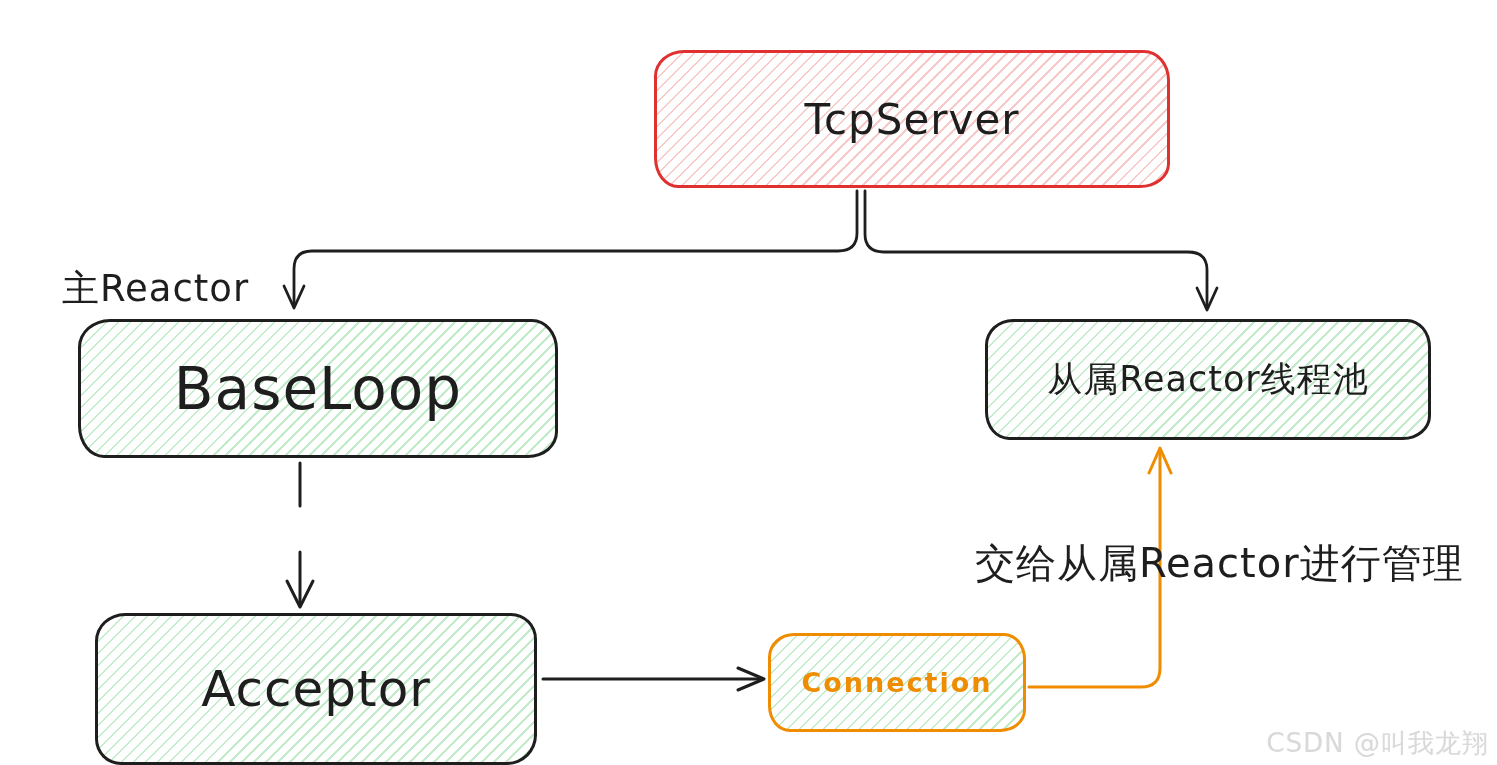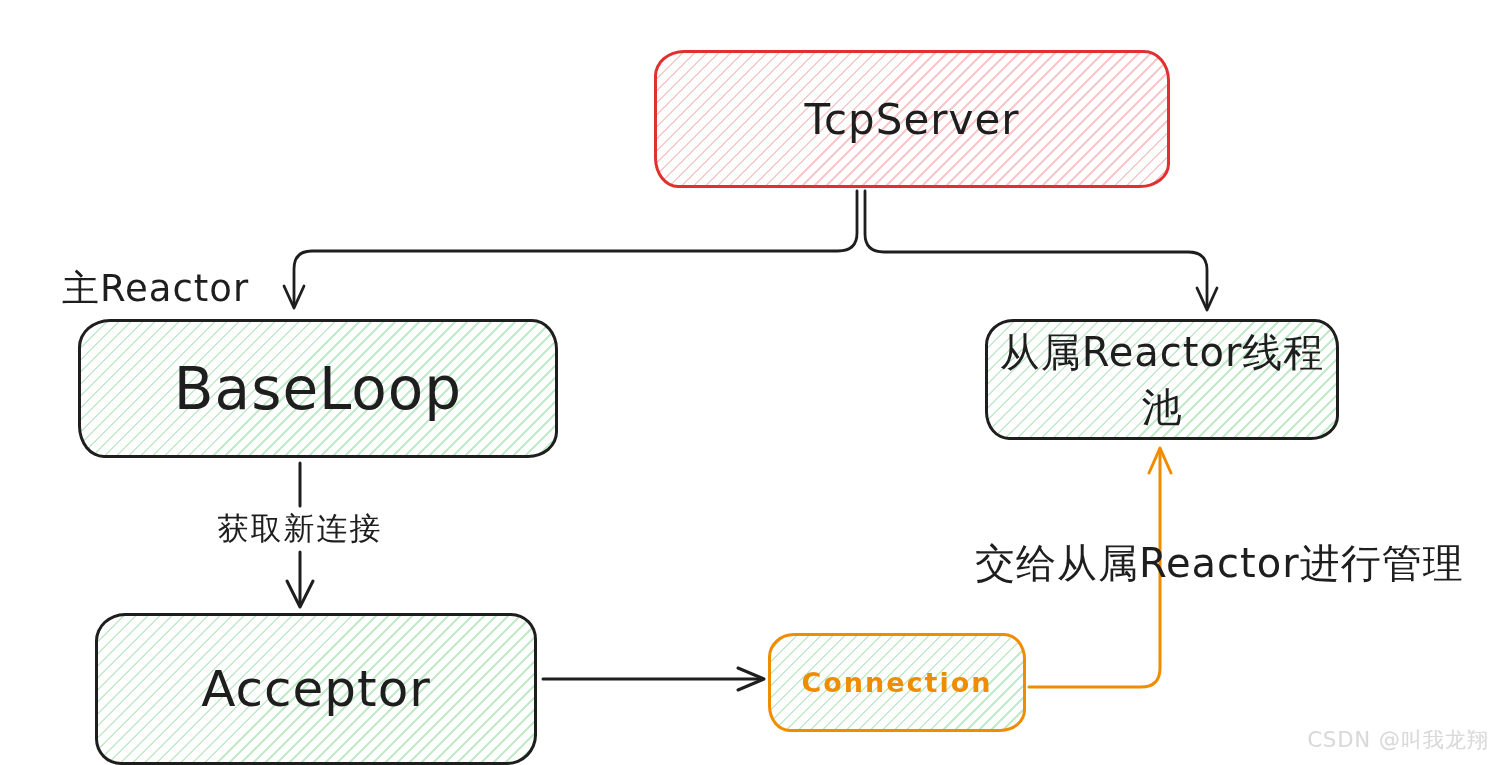--- a/index.html
+++ b/index.html
@@ -51,24 +51,24 @@
     border-radius: 30px 26px 30px 24px / 26px 30px 24px 30px;
     font-size: 42px; font-weight: 500; margin-left: 44px;
   }
   .node-baseloop {
     left: 78px; top: 319px; width: 480px; height: 139px;
     border: 3px solid var(--ink);
     border-radius: 32px 26px 30px 26px / 28px 30px 26px 32px;
     font-size: 58px; font-weight: 500;
   }
   .node-subpool {
-    left: 985px; top: 319px; width: 354px; height: 121px;
+    left: 985px; top: 319px; width: 446px; height: 121px;
     border: 3px solid var(--ink);
     border-radius: 28px 24px 28px 24px / 26px 28px 24px 28px;
-    font-size: 40px; font-weight: 500;
+    font-size: 35px; font-weight: 500;
   }
   .node-acceptor {
     left: 95px; top: 613px; width: 442px; height: 152px;
     border: 3px solid var(--ink);
     border-radius: 30px 26px 30px 26px / 28px 26px 30px 26px;
     font-size: 50px; font-weight: 500;
   }
   .node-connection {
     left: 768px; top: 633px; width: 258px; height: 99px;
     border: 3.5px solid var(--orange);
@@ -93,21 +93,21 @@
     font-size: 31px; font-weight: 500; letter-spacing: 2px;
   }
   .label-handover {
     left: 975px; top: 536px; width: 425px;
     text-align: center;
     font-size: 40px; font-weight: 500; letter-spacing: 1px;
   }
   .watermark {
     position: absolute;
     right: 8px; top: 726px;
-    font-size: 21px;
+    font-size: 26px;
     color: var(--watermark);
     text-shadow: 1px 1px 0 #ffffff, -0.5px -0.5px 0 #efefef;
     letter-spacing: 1px;
   }
 </style>
 </head>
 <body>
 
 <div class="canvas">
 
@@ -147,21 +147,20 @@
   <div class="edge-label label-main-reactor">主Reactor</div>
 
   <div class="node node-baseloop hatch-green">
     <span>BaseLoop</span>
   </div>
 
   <div class="node node-subpool hatch-green">
     <span>从属Reactor线程池</span>
   </div>
 
-  <div class="edge-label label-get-conn">获取新连接</div>
 
   <div class="node node-acceptor hatch-green">
     <span>Acceptor</span>
   </div>
 
   <div class="node node-connection hatch-green">
     <span>Connection</span>
   </div>
 
   <div class="edge-label label-handover">交给从属Reactor进行管理</div>

